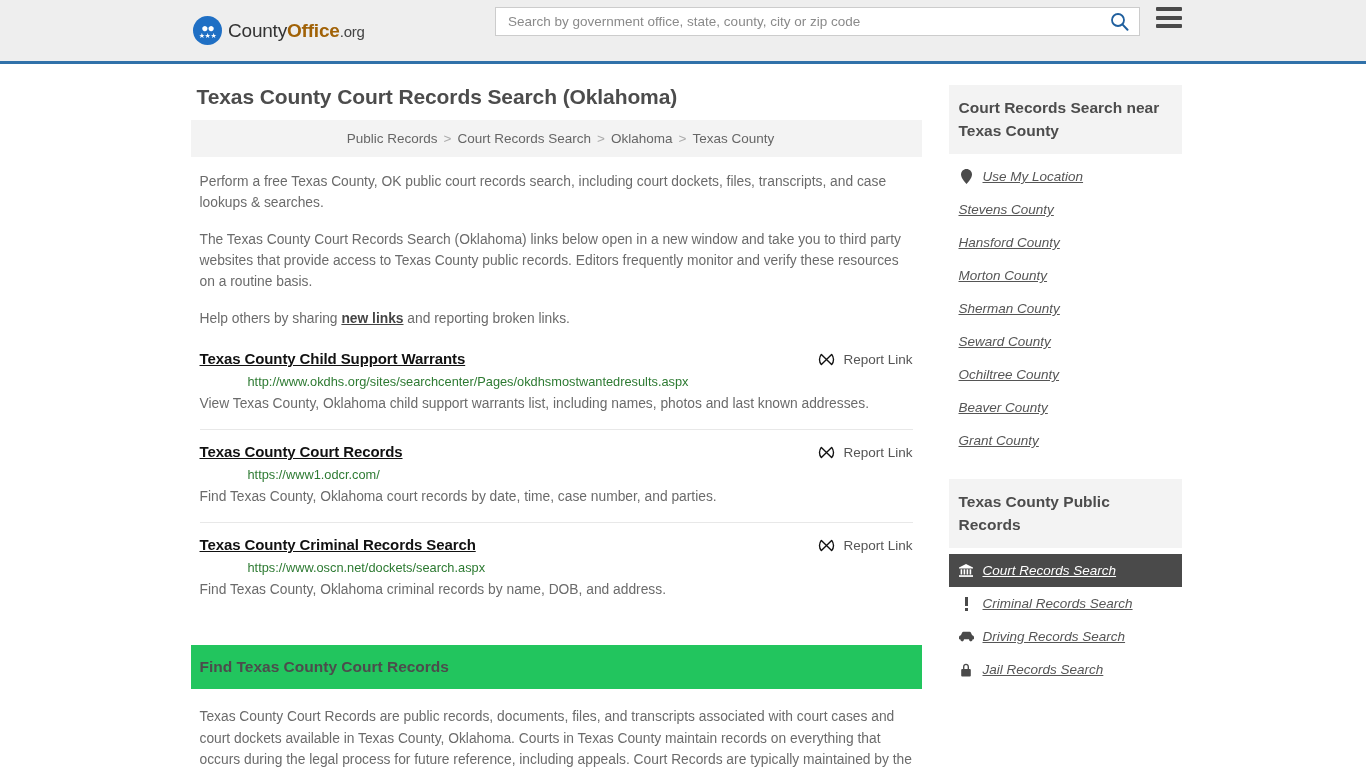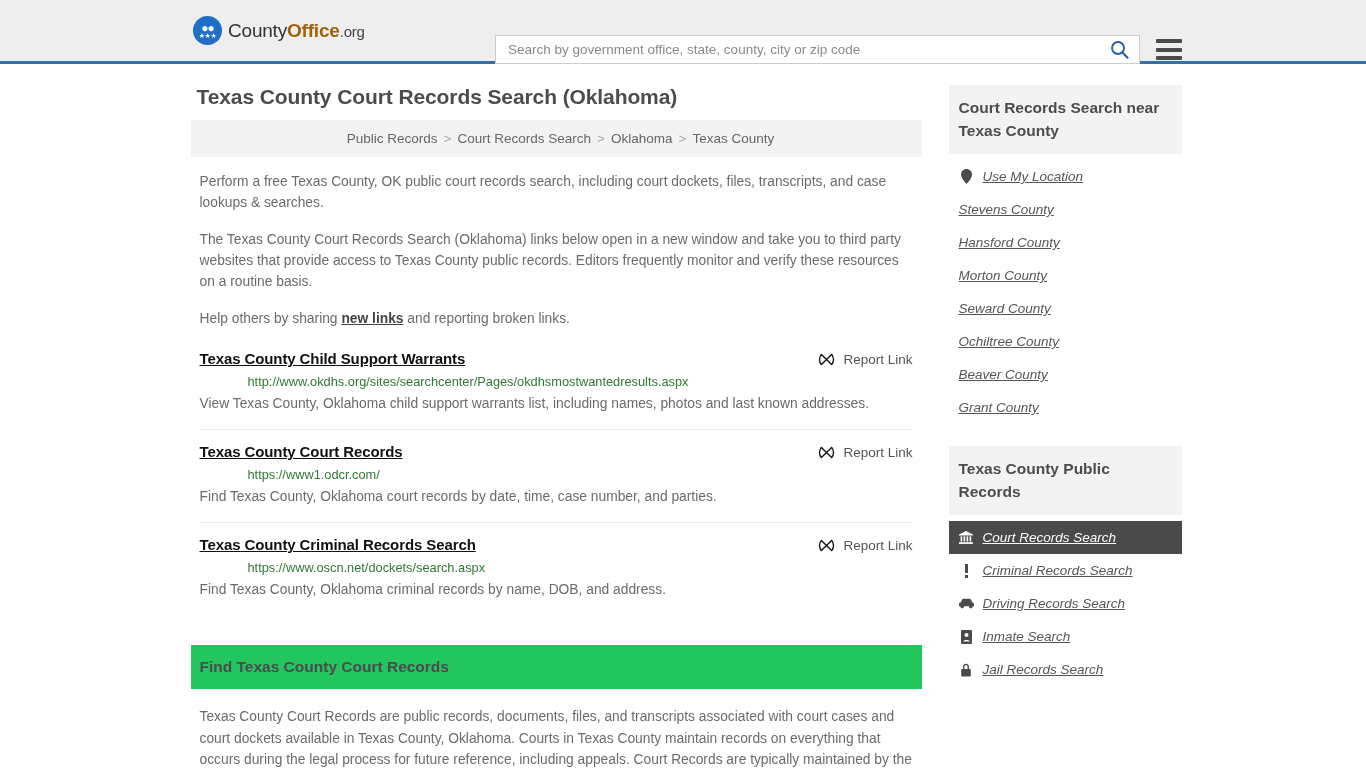--- a/index.html
+++ b/index.html
@@ -39,22 +39,22 @@
   }
   .logo-mark .eagle { color:#ffffff; font-size: 12px; line-height: 8px; margin-top:2px; letter-spacing:-1px;}
   .logo-mark .stars { color:#ffffff; font-size: 7px; line-height: 8px; letter-spacing: -0.5px; }
   .logo-text { font-size: 19px; letter-spacing: -0.2px; white-space: nowrap; }
   .logo-text .t-county { color: #333333; }
   .logo-text .t-office { color: #a16207; font-weight: bold; }
   .logo-text .t-org    { color: #444444; font-size: 15px; }
 
   .search-area {
     position: absolute;
-    left: 495px; top: 35px;
-    display: flex; align-items: center;
+    left: 495px; top: 7px;
+    display: flex; align-items: flex-start;
   }
   .search-box {
     width: 645px; height: 29px;
     background: #ffffff;
     border: 1px solid #cccccc;
     display: flex; align-items: center;
     padding: 0 8px 0 10px;
   }
   .search-input {
     flex: 1 1 auto;
@@ -356,20 +356,23 @@
           <div class="side-link">
             <span class="label">Stevens County</span>
           </div>
           <div class="side-link">
             <span class="label">Hansford County</span>
           </div>
           <div class="side-link">
             <span class="label">Morton County</span>
           </div>
           <div class="side-link">
+            <span class="label">Sherman County</span>
+          </div>
+          <div class="side-link">
             <span class="label">Seward County</span>
           </div>
           <div class="side-link">
             <span class="label">Ochiltree County</span>
           </div>
           <div class="side-link">
             <span class="label">Beaver County</span>
           </div>
           <div class="side-link">
             <span class="label">Grant County</span>
@@ -412,30 +415,20 @@
             <span class="s-icon">
               <svg width="16" height="11" viewBox="0 0 16 11" fill="currentColor">
                 <path d="M2 4.2 L3.4 1.2 C3.6 0.6 4 0.4 4.6 0.4 L11.4 0.4 C12 0.4 12.4 0.6 12.6 1.2 L14 4.2 C15.2 4.5 16 5.3 16 6.4 L16 8.4 L0 8.4 L0 6.4 C0 5.3 0.8 4.5 2 4.2 Z"></path>
                 <circle cx="3.4" cy="8.8" r="1.9"></circle>
                 <circle cx="12.6" cy="8.8" r="1.9"></circle>
               </svg>
             </span>
             <span class="label">Driving Records Search</span>
           </div>
 
-          <div class="side-link">
-            <span class="s-icon">
-              <svg width="11" height="14" viewBox="0 0 11 14" fill="currentColor">
-                <rect x="0" y="0" width="11" height="14" rx="1.2"></rect>
-                <circle cx="5.5" cy="5" r="2" fill="#ffffff"></circle>
-                <path d="M2 11.6 C2 9.4 9 9.4 9 11.6 Z" fill="#ffffff"></path>
-              </svg>
-            </span>
-            <span class="label">Inmate Search</span>
-          </div>
 
           <div class="side-link">
             <span class="s-icon">
               <svg width="12" height="14" viewBox="0 0 12 14" fill="currentColor">
                 <path d="M3 6 L3 4 C3 2 4.3 0.8 6 0.8 C7.7 0.8 9 2 9 4 L9 6 L7.6 6 L7.6 4 C7.6 2.8 6.9 2.1 6 2.1 C5.1 2.1 4.4 2.8 4.4 4 L4.4 6 Z"></path>
                 <rect x="1.2" y="6" width="9.6" height="7.4" rx="1"></rect>
               </svg>
             </span>
             <span class="label">Jail Records Search</span>
           </div>

